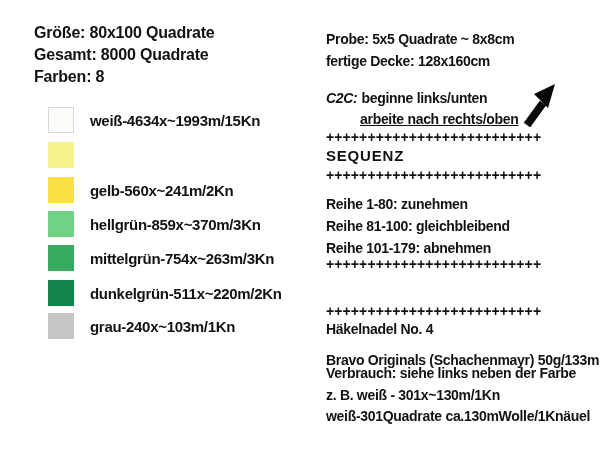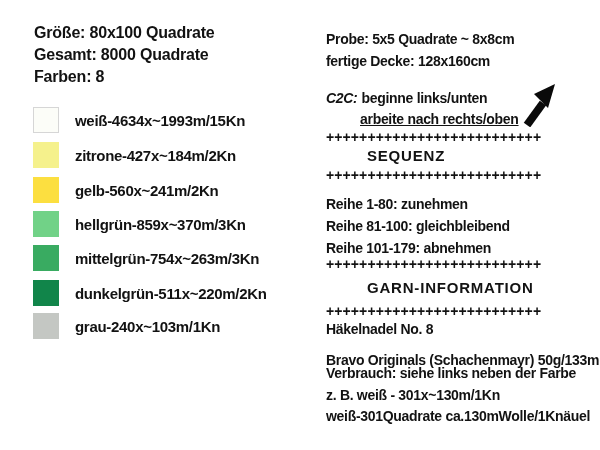--- a/index.html
+++ b/index.html
@@ -11,31 +11,31 @@
     color:#121212;
     overflow:hidden;
   }
   .page { position:relative; width:600px; height:450px; background:#ffffff; }
 
   
   .hdr { position:absolute; left:34px; top:22px; font-size:16px; line-height:22px; letter-spacing:-0.2px; }
   .hdr div { white-space:nowrap; }
 
   
-  .legend-row { position:absolute; left:33px; display:flex; align-items:center; height:26px;justify-content:center; }
+  .legend-row { position:absolute; left:48px; display:flex; align-items:center; height:26px;justify-content:center; }
   .swatch { width:26px; height:26px; flex:0 0 26px; }
   .swatch.bordered { border:1px solid #d6d6d6; }
   .legend-label { margin-left:16px; font-size:15px; letter-spacing:-0.3px; white-space:nowrap; }
 
   
   .rcol { position:absolute; left:306px; top:0; width:292px; height:450px; }
   .rline { position:absolute; left:0; font-size:14px; letter-spacing:-0.3px; white-space:nowrap; line-height:16px;padding-left:20px; }
   .rline.indent { left:34px;text-decoration:underline; }
   .sep { letter-spacing:0.1px; }
-  .section-title { font-size:15px; letter-spacing:0.8px;margin-left:41px; }
+  .section-title { font-size:15px; letter-spacing:0.8px; }
   .c2c-prefix { font-style:italic; margin-right:4px; }
 
   .arrow-wrap { position:absolute; left:521px; top:81px; width:38px; height:46px; }
   .arrow-wrap svg { display:block; }
 </style>
 </head>
 <body>
 
 <div class="page">
 
@@ -44,21 +44,20 @@
     <div>Gesamt: 8000 Quadrate</div>
     <div>Farben: 8</div>
   </div>
 
   <div class="legend-row" style="top:107px">
     <span class="swatch bordered" style="background-color: rgb(252, 253, 248);"></span>
     <span class="legend-label">weiß-4634x~1993m/15Kn</span>
   </div>
   <div class="legend-row" style="top:142px">
     <span class="swatch" style="background-color: rgb(245, 241, 140);"></span>
-    <span class="legend-label">zitrone-427x~184m/2Kn</span>
   </div>
   <div class="legend-row" style="top:177px">
     <span class="swatch" style="background-color: rgb(252, 223, 64);"></span>
     <span class="legend-label">gelb-560x~241m/2Kn</span>
   </div>
   <div class="legend-row" style="top:211px">
     <span class="swatch" style="background-color: rgb(113, 210, 135);"></span>
     <span class="legend-label">hellgrün-859x~370m/3Kn</span>
   </div>
   <div class="legend-row" style="top:245px">
@@ -85,24 +84,23 @@
 
     <div class="rline sep" style="top:129px">++++++++++++++++++++++++++</div>
     <div class="rline section-title" style="top:148px">SEQUENZ</div>
     <div class="rline sep" style="top:167px">++++++++++++++++++++++++++</div>
 
     <div class="rline" style="top:196px">Reihe 1-80: zunehmen</div>
     <div class="rline" style="top:218px">Reihe 81-100: gleichbleibend</div>
     <div class="rline" style="top:240px">Reihe 101-179: abnehmen</div>
     <div class="rline sep" style="top:256px">++++++++++++++++++++++++++</div>
 
-    <div class="rline section-title" style="top:280px">GARN-INFORMATION</div>
     <div class="rline sep" style="top:303px">++++++++++++++++++++++++++</div>
 
-    <div class="rline" style="top:321px">Häkelnadel No. 8</div>
+    <div class="rline" style="top:321px">Häkelnadel No. 4</div>
     <div class="rline" style="top:352px">Bravo Originals (Schachenmayr) 50g/133m</div>
     <div class="rline" style="top:365px">Verbrauch: siehe links neben der Farbe</div>
     <div class="rline" style="top:387px">z. B. weiß - 301x~130m/1Kn</div>
     <div class="rline" style="top:408px">weiß-301Quadrate ca.130mWolle/1Knäuel</div>
   </div>
 
   <div class="arrow-wrap">
     <svg width="38" height="46" viewBox="0 0 38 46" xmlns="http://www.w3.org/2000/svg">
       <line x1="6" y1="44" x2="22" y2="22" stroke="#0a0a0a" stroke-width="8"></line>
       <polygon points="34,3 13,13 27,27" fill="#0a0a0a"></polygon>

